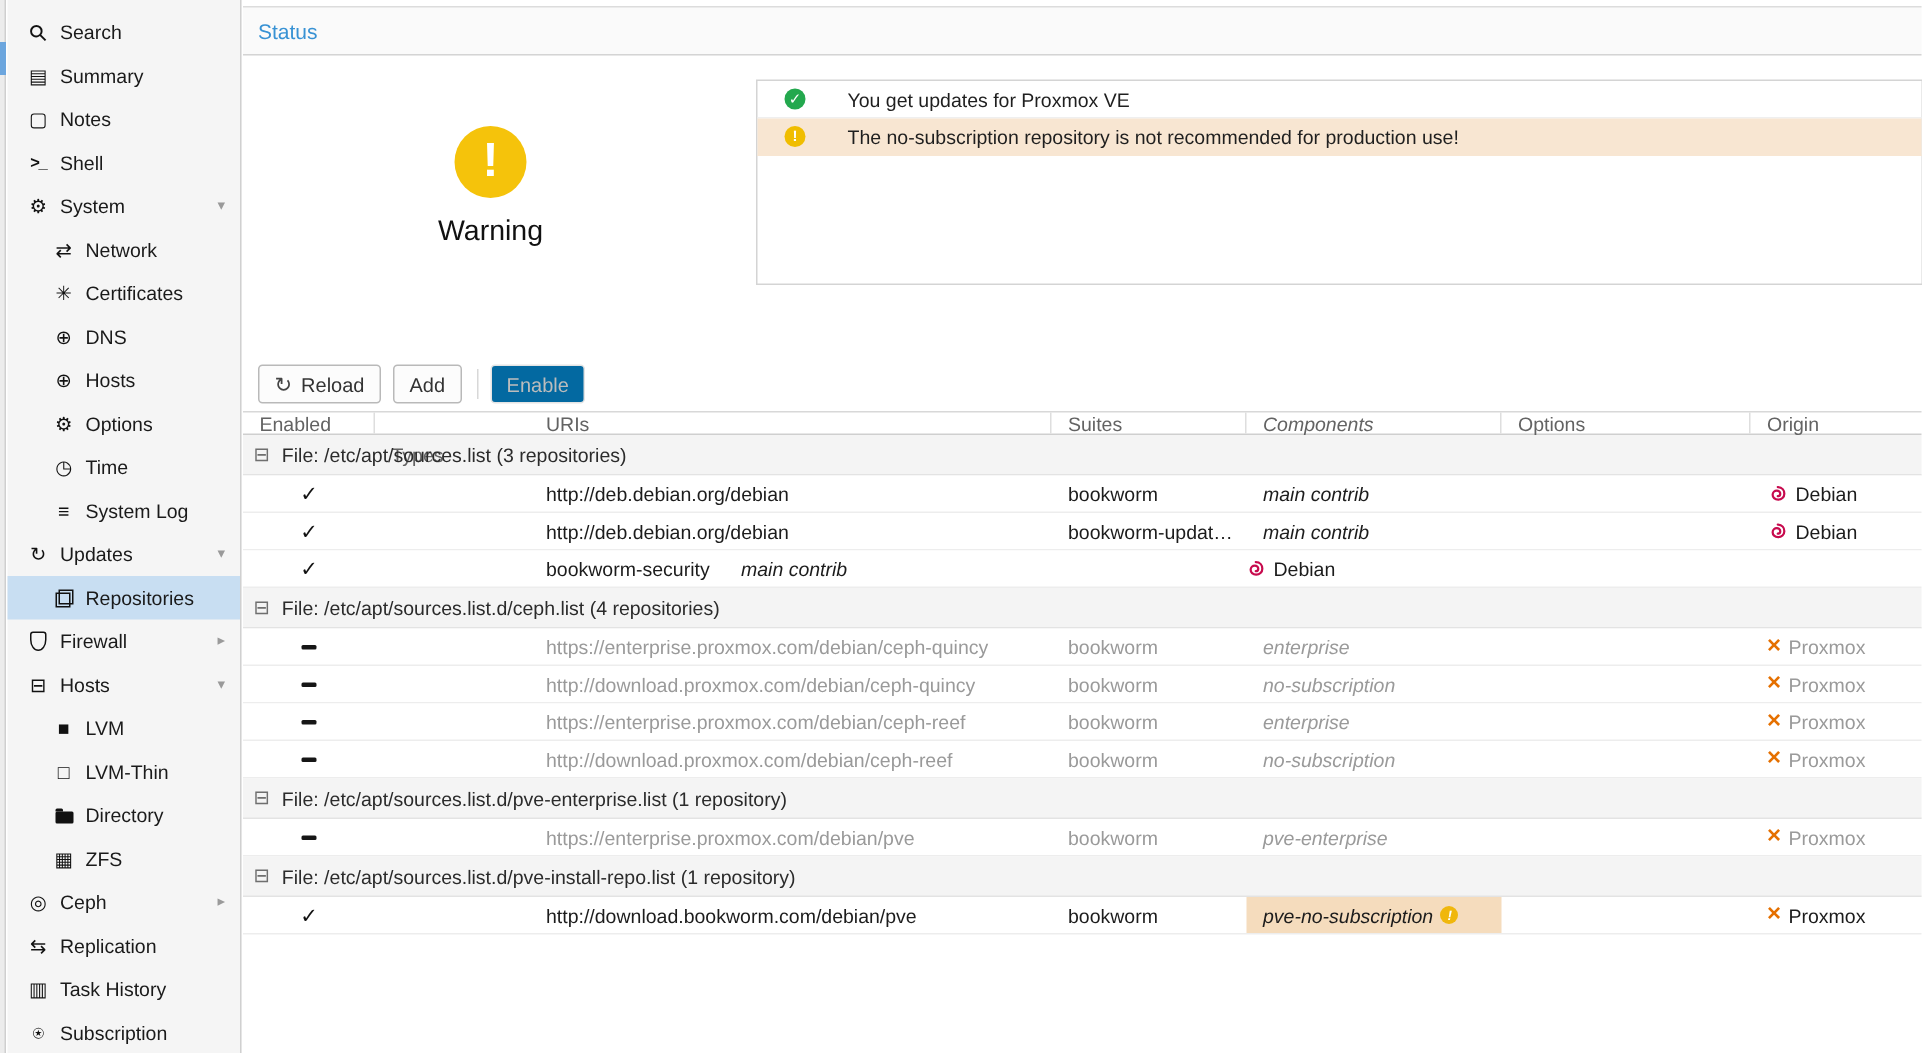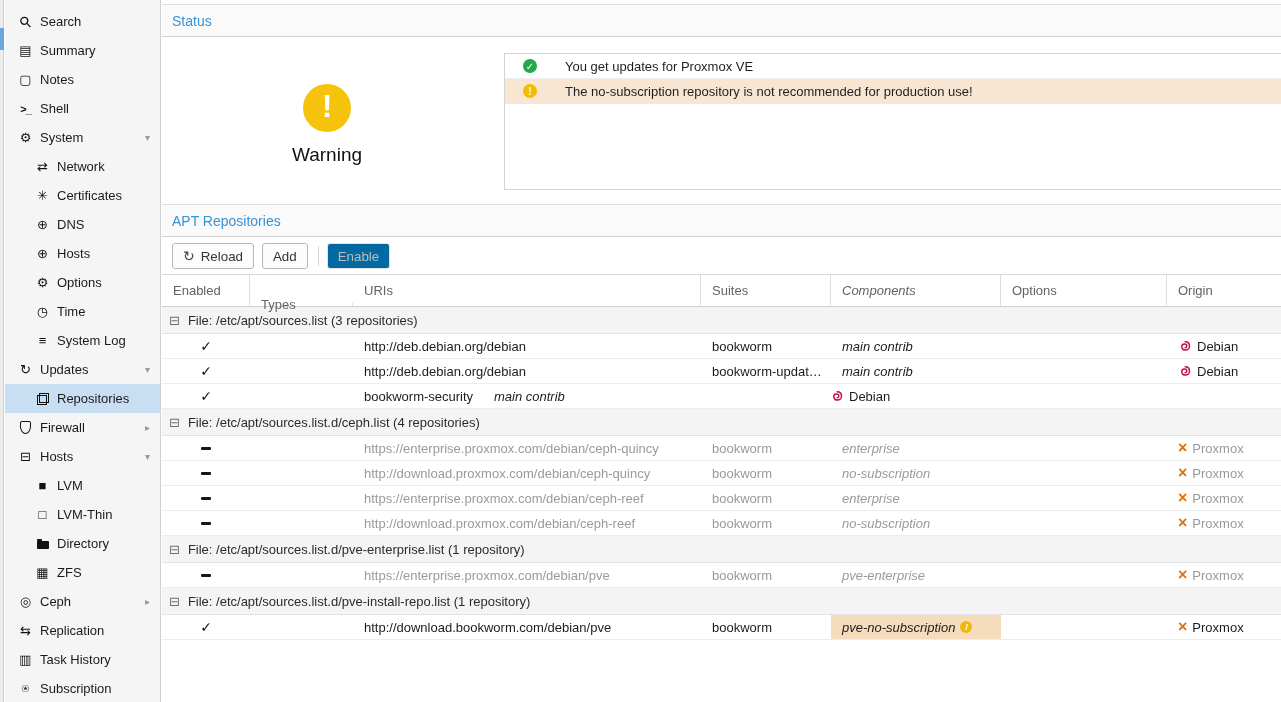--- a/index.html
+++ b/index.html
@@ -50,21 +50,21 @@
 
   
   .toolbar { position:absolute; left:0; right:0; top:238px; height:36px; display:flex; align-items:center; padding-left:10px; background:#fff; }
   .btn { height:26px; display:inline-flex; align-items:center; gap:6px; padding:0 10px; background:#fcfcfc; border:1px solid #b9b9b9; border-radius:3px; color:#333; cursor:pointer; margin-right:8px; }
   .btn .r-ico { font-size:14px; color:#444; }
   .btn.disabled { border-color:#e4e4e4; color:#bcbcbc; background:#0369a1; cursor:default; }
   .tb-sep { width:1px; height:20px; background:#d8d8d8; margin:0 8px 0 2px; }
 
   
   .grid { position:absolute; left:0; right:0; top:274px; }
-  .ghead { display:flex; height:33px; border-top:1px solid #d8d8d8; border-bottom:1px solid #cfcfcf; background:#fff; }
+  .ghead { display:flex; height:16px; border-top:1px solid #d8d8d8; border-bottom:1px solid #cfcfcf; background:#fff; }
   .ghead .hcell { display:flex; align-items:center; padding-left:11px; color:#636363; border-right:1px solid #dedede; }
   .ghead .hcell:last-child { border-right:none; }
   .c0{width:88px;} .c1{width:103px;margin-top:28px;} .c2{width:348px;} .c3{width:130px;} .c4{width:170px;font-style:italic;} .c5{width:166px;} .c6{flex:1;}
 
   .group-row { height:27px; display:flex; align-items:center; background:#f4f4f4; border-bottom:1px solid #e3e3e3; color:#2b2b2b; padding-left:7px; }
   .group-row .collapse-ico { color:#6f6f6f; font-size:13px; margin-right:8px; }
   .trow { display:flex; height:25px; border-bottom:1px solid #ededed; background:#fff; }
   .trow .cell { display:flex; align-items:center; padding-left:11px; white-space:nowrap; overflow:hidden; color:#1c1c1c; }
   .trow .cell.c0 { justify-content:center; padding-left:0; }
   .trow.disabled .cell { color:#9a9a9a; }
@@ -226,23 +226,20 @@
       <div class="msg-row">
       <span class="msg-ico success">✓</span>
       <span class="msg-text">You get updates for Proxmox VE</span>
     </div>
       <div class="msg-row highlighted">
       <span class="msg-ico warn">!</span>
       <span class="msg-text">The no-subscription repository is not recommended for production use!</span>
     </div>
     </div>
 
-  <div class="panel-header" id="apt-header">
-    <span class="panel-title">APT Repositories</span>
-  </div>
 
   <div class="toolbar">
     <button class="btn">
       <span class="r-ico">↻</span>
       <span>Reload</span>
     </button>
     <button class="btn">
       <span>Add</span>
     </button>
     <span class="tb-sep"></span>

